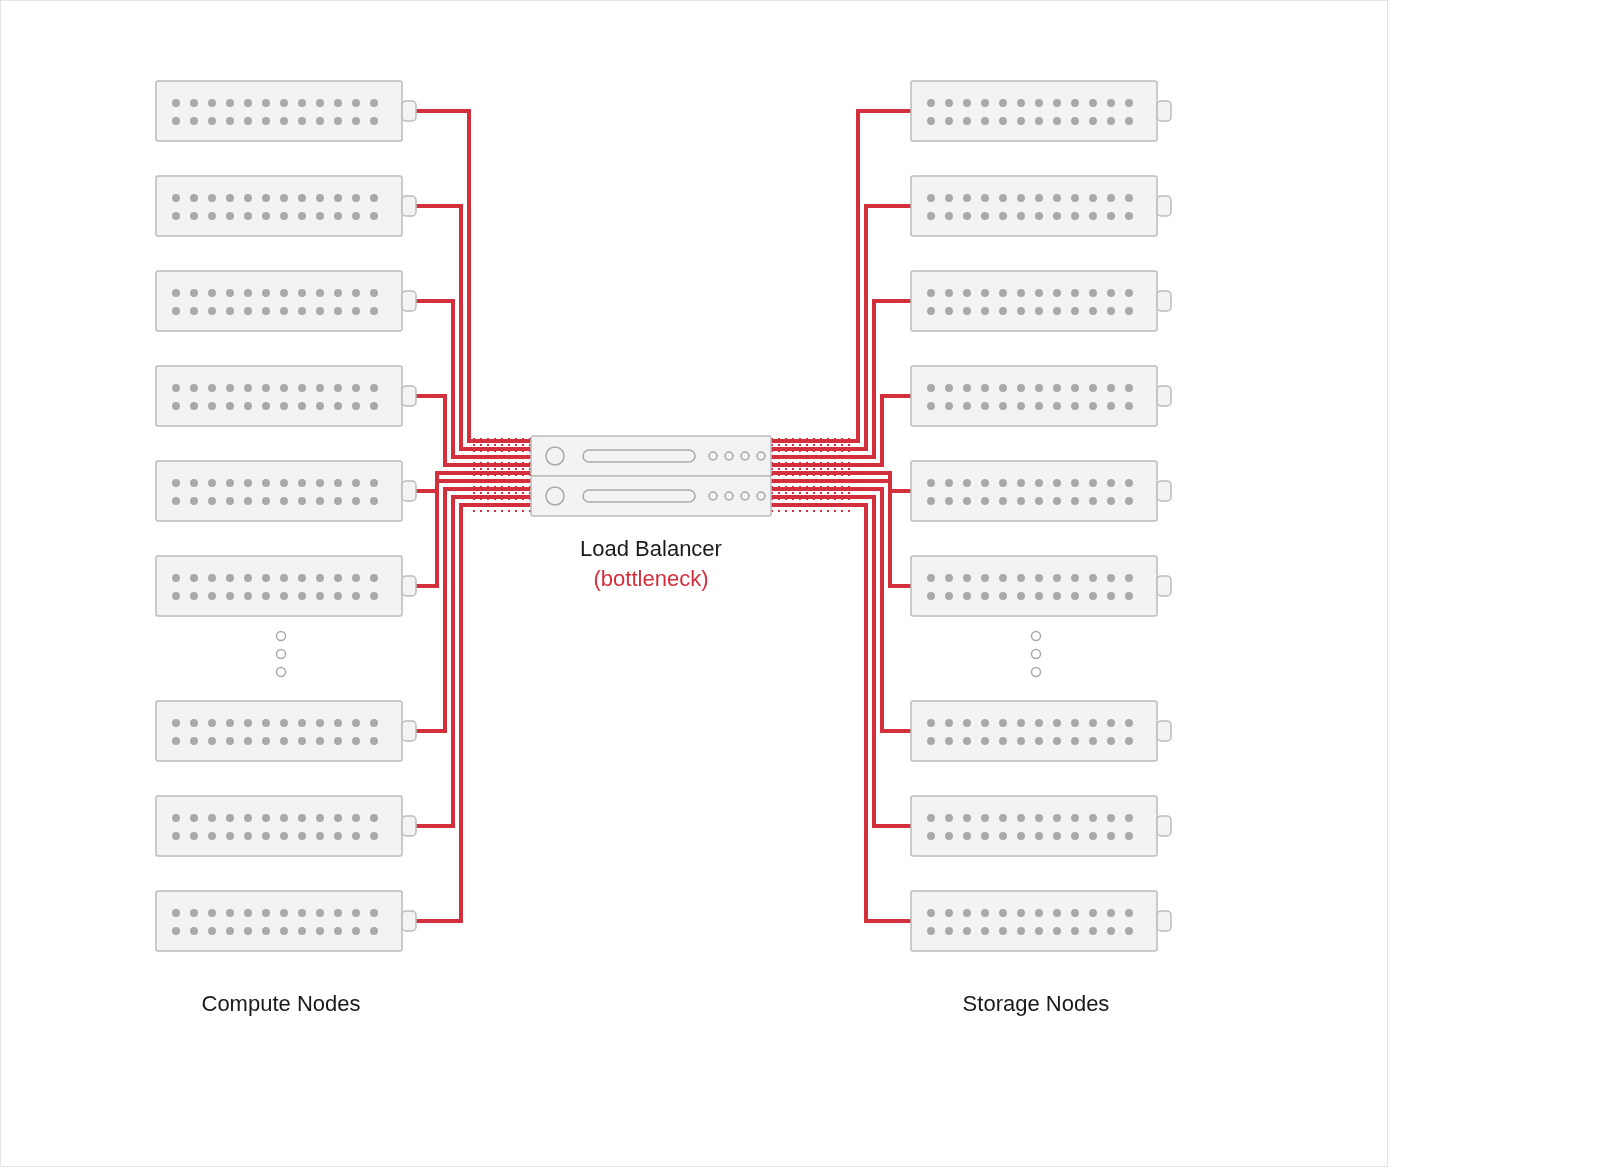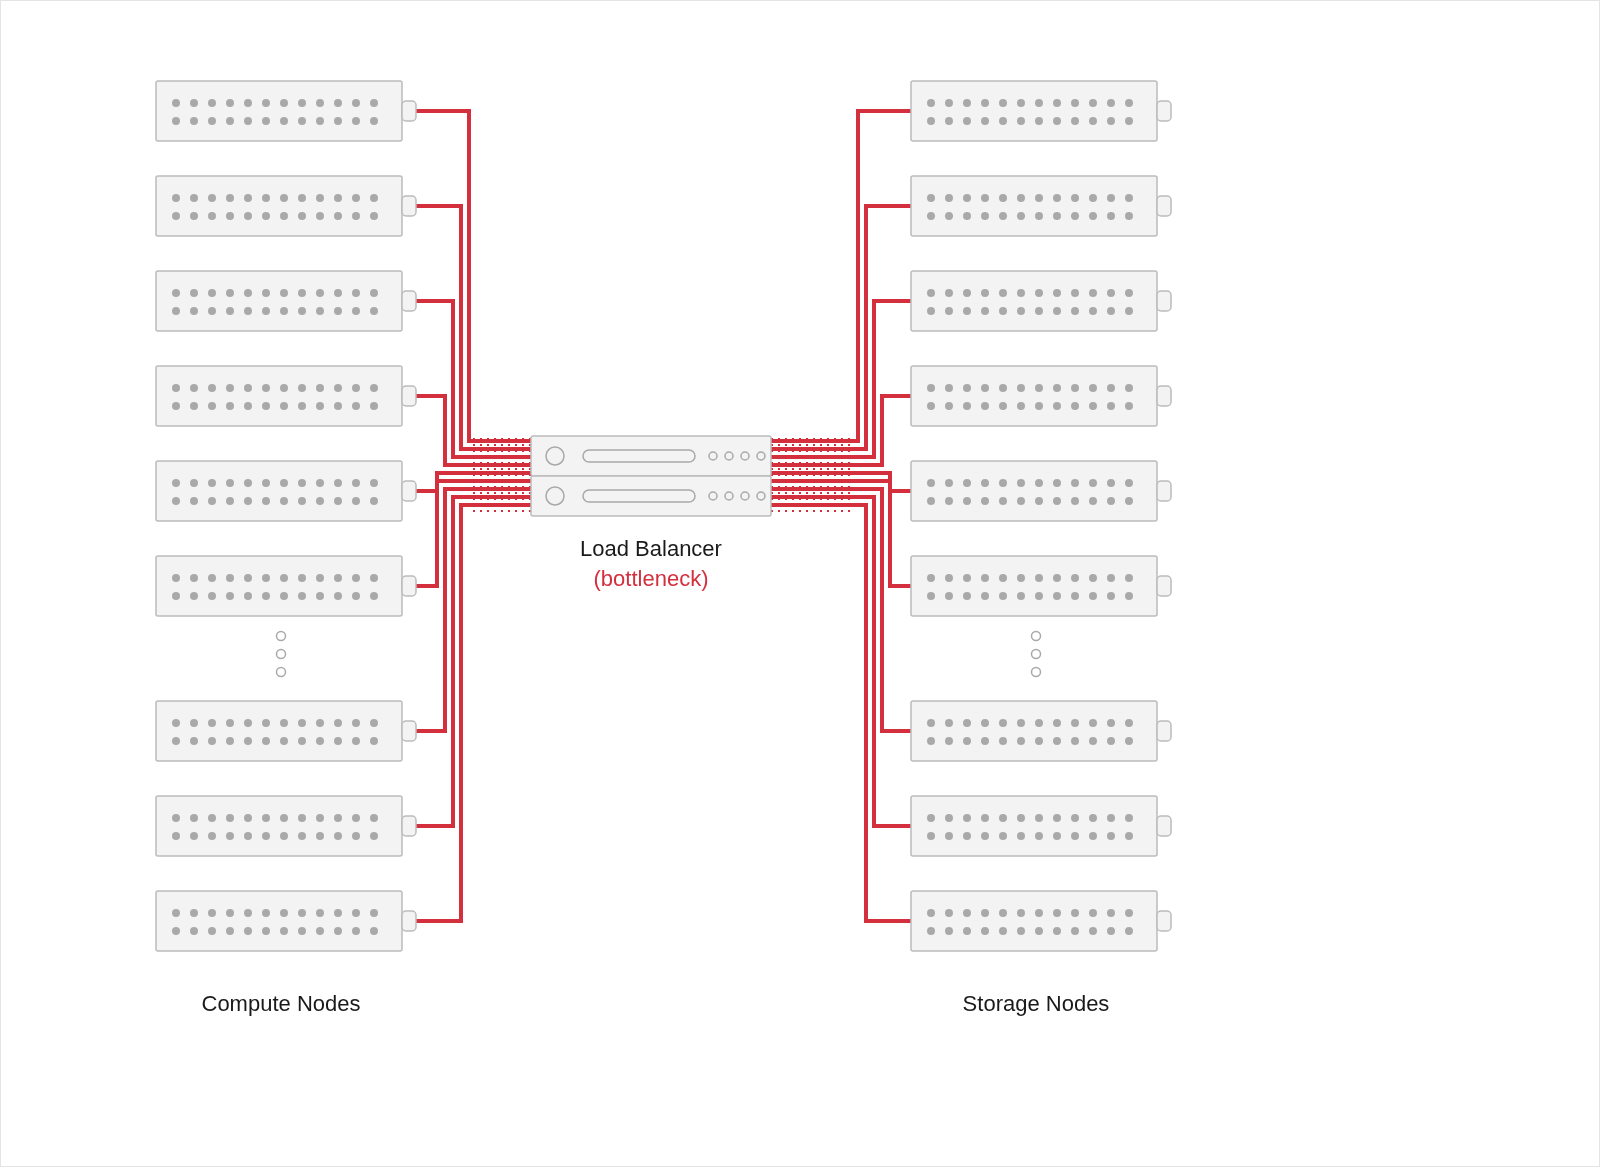--- a/index.html
+++ b/index.html
@@ -1,16 +1,16 @@
 <!DOCTYPE html>
 <html><head>
 <meta charset="utf-8">
 <style>
   html,body{margin:0;padding:0;background:#fff;font-family:-apple-system,BlinkMacSystemFont,"Segoe UI",Helvetica,Arial,sans-serif;}
-  .frame{width:1600px;height:1167px;box-sizing:border-box;border:1px solid #e4e4e4;position:relative;}
+  .frame{width:1388px;height:1167px;box-sizing:border-box;border:1px solid #e4e4e4;position:relative;}
   svg{display:block;}
   .lbl{font-size:22px;fill:#1a1a1a;}
   .lbl-red{font-size:22px;fill:#d32f3d;}
 </style>
 </head>
 <body>
 
 <div class="frame">
 <svg viewBox="0 0 1600 1167" width="1600" height="1167">
 <defs>

